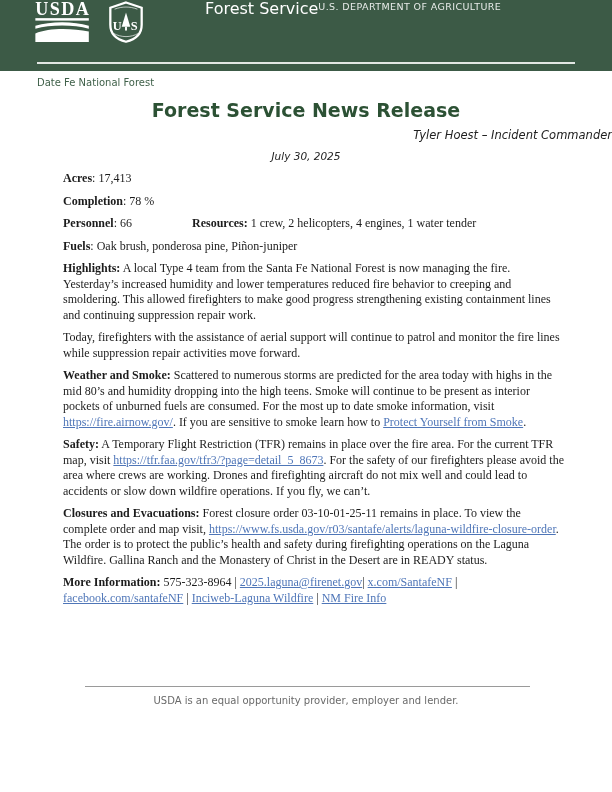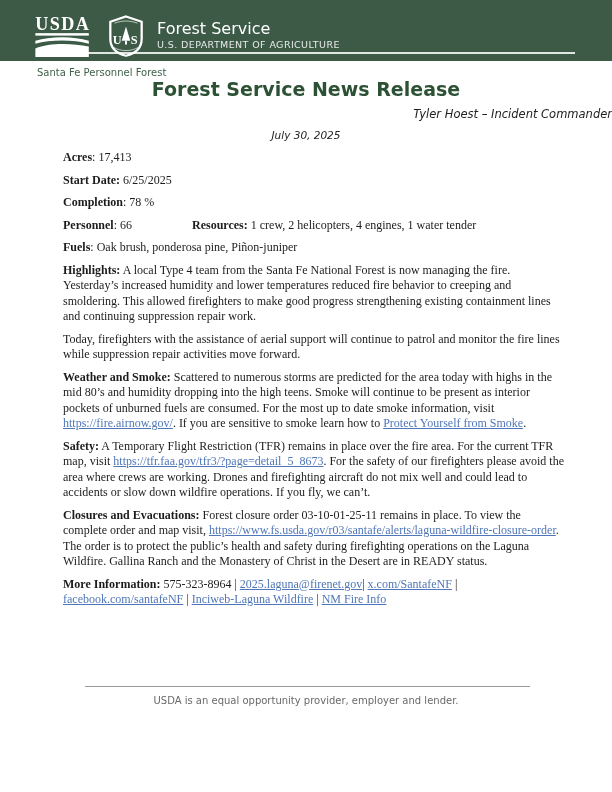--- a/index.html
+++ b/index.html
@@ -16,52 +16,52 @@
     position:relative;
     width:612px;height:792px;
     background:#ffffff;
     font-family:"Liberation Serif", serif;
     color:var(--body-text);
     overflow:hidden;
   }
   
   .banner{
     position:relative;
-    height:61px;
+    height:71px;
     background:var(--banner-green);
     display:flex;
-    align-items:center;
-    padding:16px 0 6px 35px;
+    padding:0 0 6px 35px;
   }
   .banner-rule{
     position:absolute;
     left:37px;right:37px;bottom:7px;
     height:2px;
     background:rgba(255,255,255,0.85);
   }
   .usda-logo{width:58px;height:42px;margin-right:14px;flex:0 0 auto;}
   .fs-shield{width:38px;height:44px;margin-right:12px;flex:0 0 auto;}
-  .agency-block{display:flex;flex-direction:column;line-height:1.15;}
+  .agency-block{display:flex;flex-direction:row;line-height:1.15;margin-left:48px;}
   .agency-name{
     font-family:"DejaVu Sans", sans-serif;
     font-size:16px;color:#ffffff;font-weight:400;
   }
   .agency-dept{
     font-family:"DejaVu Sans", sans-serif;
     font-size:9.5px;color:rgba(255,255,255,0.88);
     letter-spacing:0.4px;margin-top:2px;
   }
   .forest-name{
     font-family:"DejaVu Sans", sans-serif;
     font-size:10px;
     color:var(--forest-label-green);
     margin:6px 0 0 37px;
   }
   
   .doc-title{
+    margin-top:11px;
     text-align:center;
     font-family:"DejaVu Sans", sans-serif;
     font-weight:bold;
     font-size:19px;
     color:var(--title-green);
   }
   .doc-subtitle{
     margin-top:12px;
     text-align:center;
     font-family:"DejaVu Sans", sans-serif;
@@ -139,29 +139,28 @@
       <path d="M8,8.5 C16,5.5 24,5.5 32,8.5" fill="none" stroke="#ffffff" stroke-width="1" opacity="0.7"></path>
       <path d="M7,34 C15,38.5 25,38.5 33,34" fill="none" stroke="#ffffff" stroke-width="1" opacity="0.7"></path>
     </svg>
     <div class="agency-block">
       <div class="agency-name">Forest Service</div>
       <div class="agency-dept">U.S. DEPARTMENT OF AGRICULTURE</div>
     </div>
     <div class="banner-rule"></div>
   </div>
 
-  <div class="forest-name">Santa Fe Personnel Forest</div>
+  <div class="forest-name">Date Fe National Forest</div>
 
   <h1 class="doc-title">Forest Service News Release</h1>
   <div class="doc-byline">Tyler Hoest – Incident Commander</div>
   <div class="doc-date">July 30, 2025</div>
 
   <div class="doc-body">
       <p class="para"><span class="bold">Acres</span><span class="regular">: 17,413</span></p>
-      <p class="para"><span class="bold">Start Date:</span><span class="regular"> 6/25/2025</span></p>
       <p class="para"><span class="bold">Completion</span><span class="regular">: 78 %</span></p>
       <p class="para"><span class="bold">Personnel</span><span class="regular">: 66</span><span class="tab"></span><span class="bold">Resources:</span><span class="regular"> 1 crew, 2 helicopters, 4 engines, 1 water tender</span></p>
       <p class="para"><span class="bold">Fuels</span><span class="regular">: Oak brush, ponderosa pine, Piñon-juniper</span></p>
       <p class="para"><span class="bold">Highlights:</span><span class="regular"> A local Type 4 team from the Santa Fe National Forest is now managing the fire. Yesterday’s increased humidity and lower temperatures reduced fire behavior to creeping and smoldering. This allowed firefighters to make good progress strengthening existing containment lines and continuing suppression repair work.</span></p>
       <p class="para"><span class="regular">Today, firefighters with the assistance of aerial support will continue to patrol and monitor the fire lines while suppression repair activities move forward.</span></p>
       <p class="para"><span class="bold">Weather and Smoke:</span><span class="regular"> Scattered to numerous storms are predicted for the area today with highs in the mid 80’s and humidity dropping into the high teens. Smoke will continue to be present as interior pockets of unburned fuels are consumed. For the most up to date smoke information, visit </span><a class="link" href="#">https://fire.airnow.gov/</a><span class="regular">. If you are sensitive to smoke learn how to </span><a class="link" href="#">Protect Yourself from Smoke</a><span class="regular">.</span></p>
       <p class="para"><span class="bold">Safety:</span><span class="regular"> A Temporary Flight Restriction (TFR) remains in place over the fire area. For the current TFR map, visit </span><a class="link" href="#">https://tfr.faa.gov/tfr3/?page=detail_5_8673</a><span class="regular">. For the safety of our firefighters please avoid the area where crews are working. Drones and firefighting aircraft do not mix well and could lead to accidents or slow down wildfire operations. If you fly, we can’t.</span></p>
       <p class="para"><span class="bold">Closures and Evacuations:</span><span class="regular"> Forest closure order 03-10-01-25-11 remains in place. To view the complete order and map visit, </span><a class="link" href="#">https://www.fs.usda.gov/r03/santafe/alerts/laguna-wildfire-closure-order</a><span class="regular">. The order is to protect the public’s health and safety during firefighting operations on the Laguna Wildfire. Gallina Ranch and the Monastery of Christ in the Desert are in READY status.</span></p>
       <p class="para"><span class="bold">More Information:</span><span class="regular"> 575-323-8964 | </span><a class="link" href="#">2025.laguna@firenet.gov</a><span class="regular">| </span><a class="link" href="#">x.com/SantafeNF</a><span class="regular"> | </span><a class="link" href="#">facebook.com/santafeNF</a><span class="regular"> | </span><a class="link" href="#">Inciweb-Laguna Wildfire</a><span class="regular"> | </span><a class="link" href="#">NM Fire Info</a></p>
     </div>

